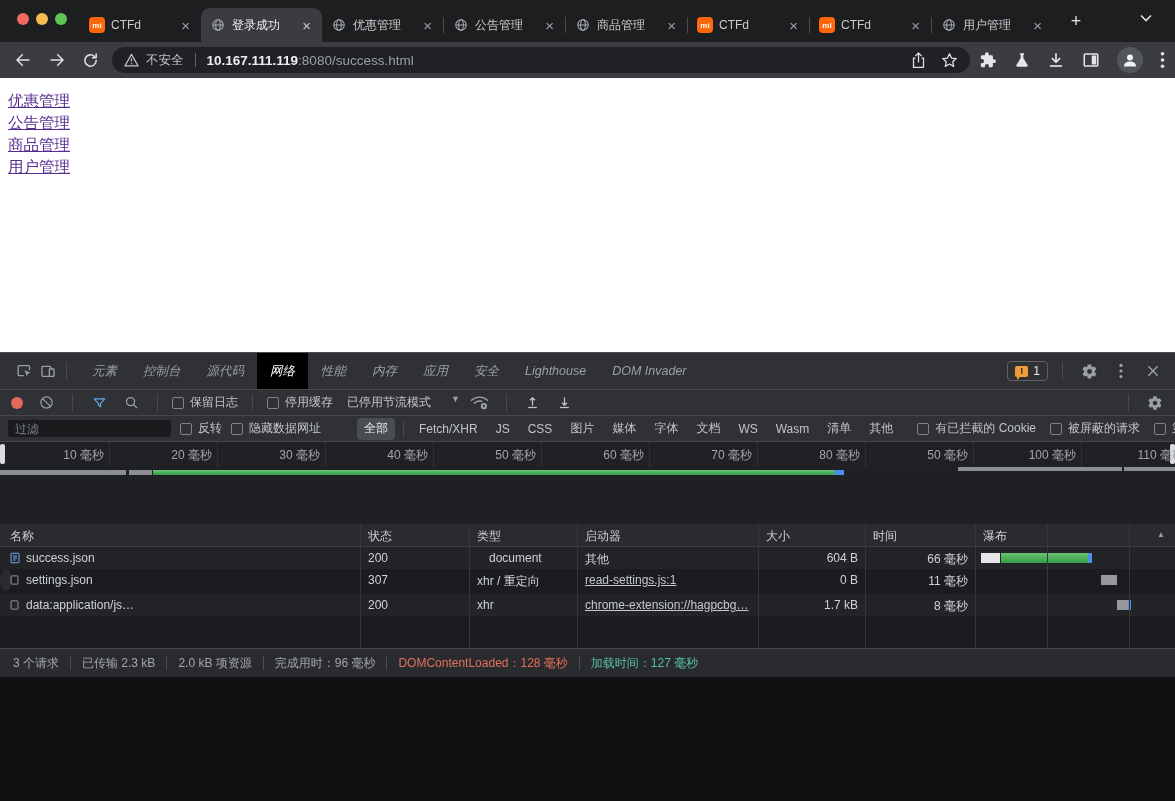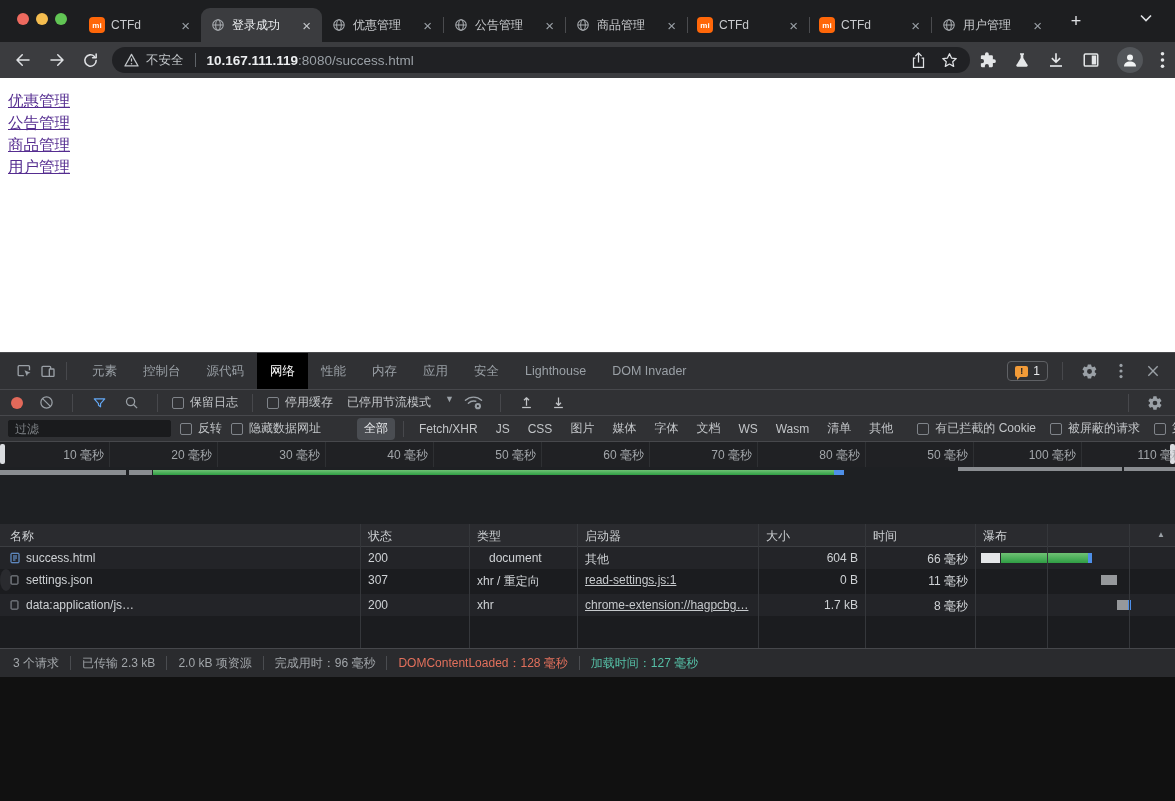--- a/index.html
+++ b/index.html
@@ -39,33 +39,33 @@
 
   
   .page { position:absolute; top:78px; left:0; right:0; height:274px; background:#ffffff; padding:12px 8px; }
   .page a { display:table; color:#552d90; font-size:15.5px; line-height:22px; text-decoration:underline; }
 
   
   .devtools { position:absolute; top:352px; left:0; right:0; bottom:0; background:#202124; color:#9aa0a6; font-size:12px; border-top:1px solid #4a4b4e; }
   .dt-tabbar { height:37px; background:#303134; border-bottom:1px solid #47484c; display:flex; align-items:center; padding:0 10px 0 12px; }
   .dt-icon { display:flex; align-items:center; justify-content:center; width:24px; height:24px; }
   .dt-bar-sep { width:1px; height:18px; background:#47484c; margin:0 6px; }
-  .dt-tabs { display:flex; height:100%; margin-left:6px; }
+  .dt-tabs { display:flex; height:100%; margin-left:6px;font-style:italic; }
   .dt-tab { padding:0 13px; display:flex; align-items:center; color:#9aa0a6; font-size:12.5px; white-space:nowrap; }
   .dt-tab.active { background:#000; color:#fff; }
   .dt-right { margin-left:auto; display:flex; align-items:center; gap:8px; }
   .issues-badge { display:flex; align-items:center; gap:5px; border:1px solid #5f6165; border-radius:4px; padding:2px 7px; color:#e8eaed; }
   .bubble { width:13px; height:11px; background:#f29b38; border-radius:2px; position:relative; color:#202124; font-size:9px; font-weight:bold; text-align:center; line-height:11px; }
   .bubble:after { content:''; position:absolute; left:2px; bottom:-3px; border:3px solid transparent; border-top-color:#f29b38; border-left-color:#f29b38; }
 
   .net-toolbar { height:26px; background:#303134; border-bottom:1px solid #47484c; display:flex; align-items:center; padding:0 8px; gap:8px; position:relative; }
   .rec-dot { width:12px; height:12px; border-radius:50%; background:#e2695a; margin:0 3px; }
   .cb { width:12px; height:12px; border:1px solid #80848a; border-radius:2px; background:transparent; flex:0 0 12px; }
   .cb-label { color:#c2c5c8; display:flex; align-items:center; gap:6px; white-space:nowrap; }
-  .throttle { color:#c2c5c8; display:flex; align-items:flex-start; gap:14px; margin-left:6px; white-space:nowrap; }
+  .throttle { color:#c2c5c8; display:flex; align-items:flex-start; gap:20px; margin-left:6px; white-space:nowrap; }
   .caret { color:#9aa0a6; font-size:9px; }
   .nt-right { position:absolute; right:8px; display:flex; align-items:center; gap:8px; }
 
   .filter-bar { height:26px; background:#303134; border-bottom:1px solid #47484c; display:flex; align-items:center; padding:0 8px; gap:9px; }
   .filter-input { width:163px; height:17px; background:#1a1b1d; border:1px solid #1a1b1d; border-radius:2px; color:#c9ccce; font-size:12px; padding:0 6px; outline:none; font-family:inherit; }
   .filter-input::placeholder { color:#7f8387; }
   .chips { display:flex; align-items:center; gap:4px;margin-left:27px; }
   .chip { padding:2.5px 7px; border-radius:4px; color:#c2c5c8; white-space:nowrap; }
   .chip.selected { background:#4a4d52; color:#eceef0; }
   .chip-sep { width:1px; height:16px; background:#47484c; margin:0 4px; }
@@ -501,21 +501,21 @@
           <span class="th" style="left: 873px;">时间</span>
           <span class="th" style="left: 983px;">瀑布</span>
         </div>
       <div id="tbody"><div class="trow dark">
             <span class="row-icon">
               <svg width="12" height="12" viewBox="0 0 24 24">
                 <rect x="4" y="2.5" width="16" height="19" rx="1.5" stroke="#73a9f0" stroke-width="2" fill="none"></rect>
                 <path d="M8 8h8M8 12h8M8 16h5" stroke="#73a9f0" stroke-width="2"></path>
               </svg>
             </span>
-            <span class="cell" style="left: 26px; width: 326px;">success.html</span>
+            <span class="cell" style="left: 26px; width: 326px;">success.json</span>
             <span class="cell" style="left: 368px; width: 95px;">200</span>
             <span class="cell" style="left: 477px; width: 95px; margin-left: 12px;">document</span>
             <span class="cell" style="left: 585px; width: 166px;">其他</span>
             <span class="cell num" style="left: 766px; width: 92px;">604 B</span>
             <span class="cell num" style="left: 873px; width: 95px;">66 毫秒</span>
             <span class="wf-bar white" style="left: 981px; width: 19px;"></span>
             <span class="wf-bar green" style="left: 1001px; width: 87px;"></span>
             <span class="wf-bar blue" style="left: 1088px; width: 4px;"></span>
           </div><div class="trow light"><span class="row-icon">
               <svg width="11" height="12" viewBox="0 0 24 24">

